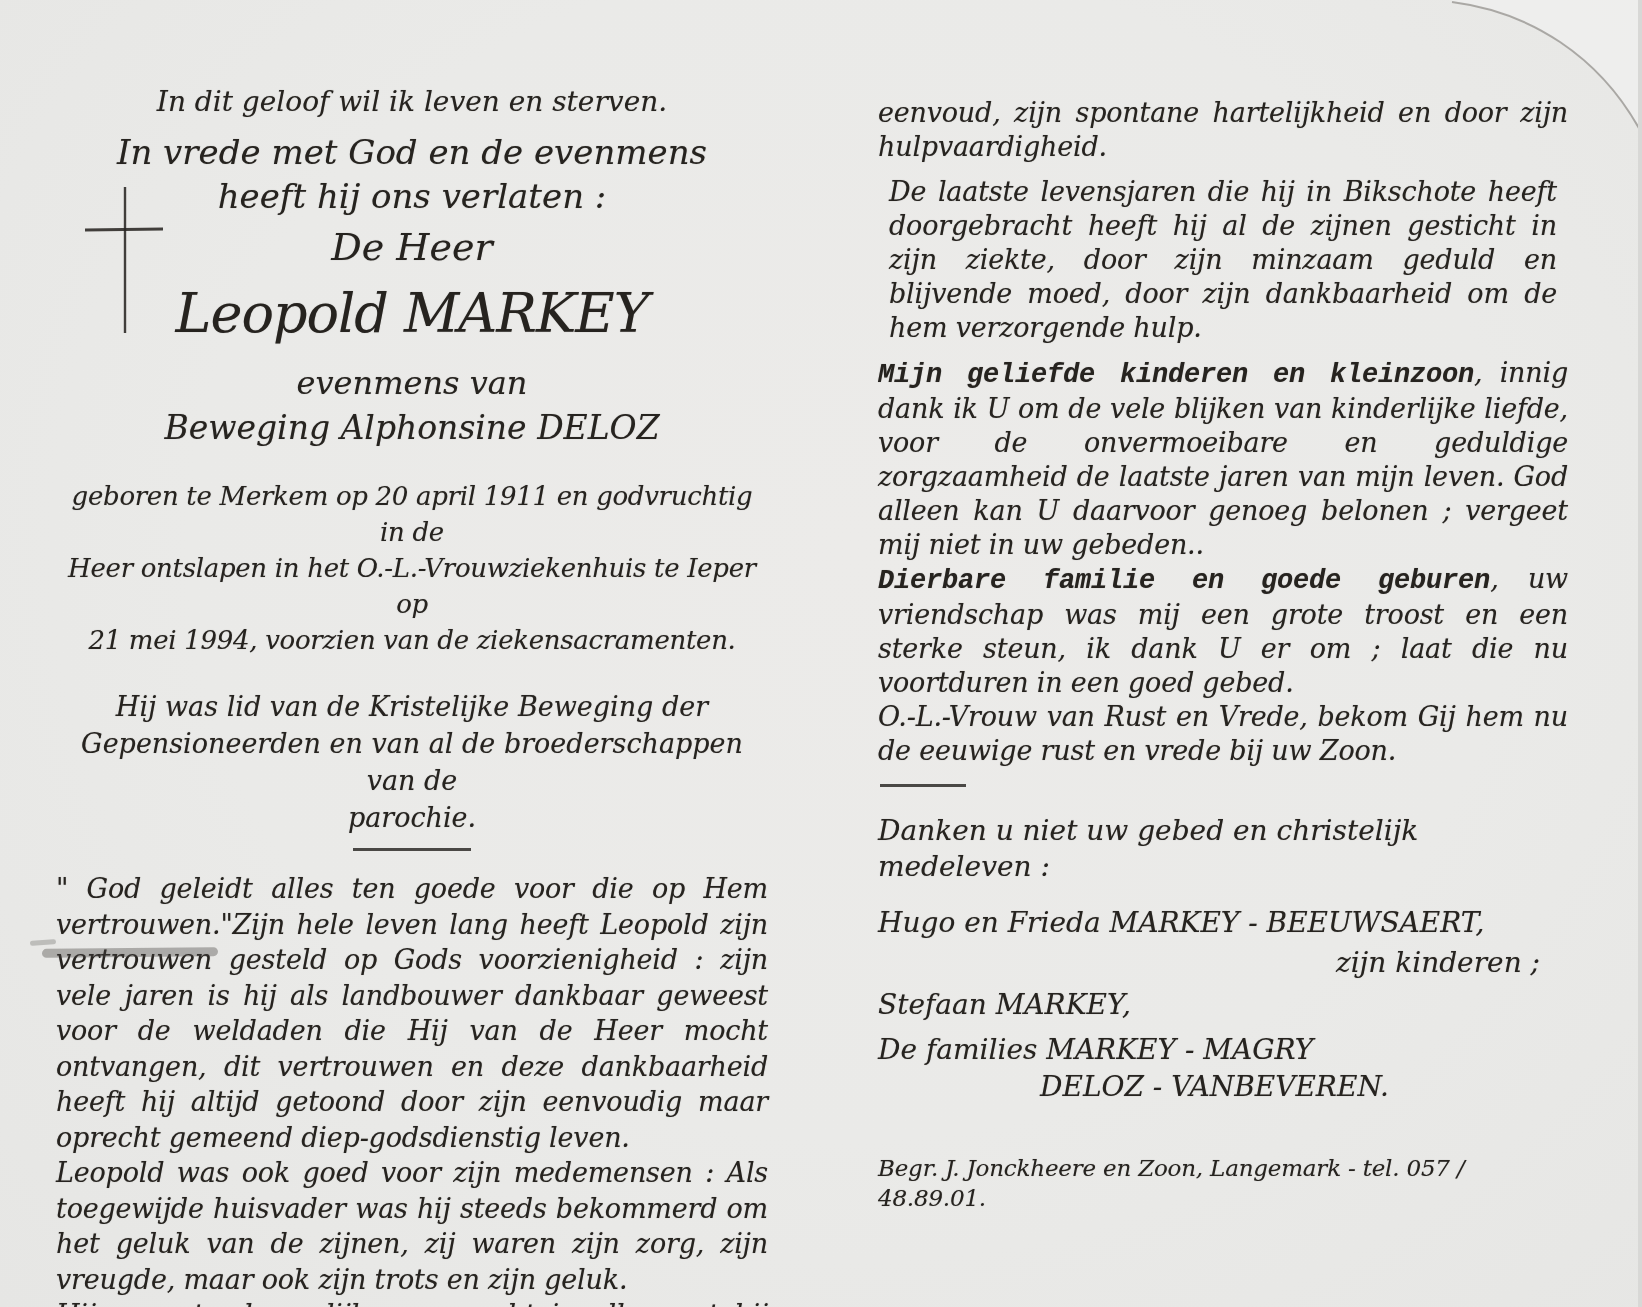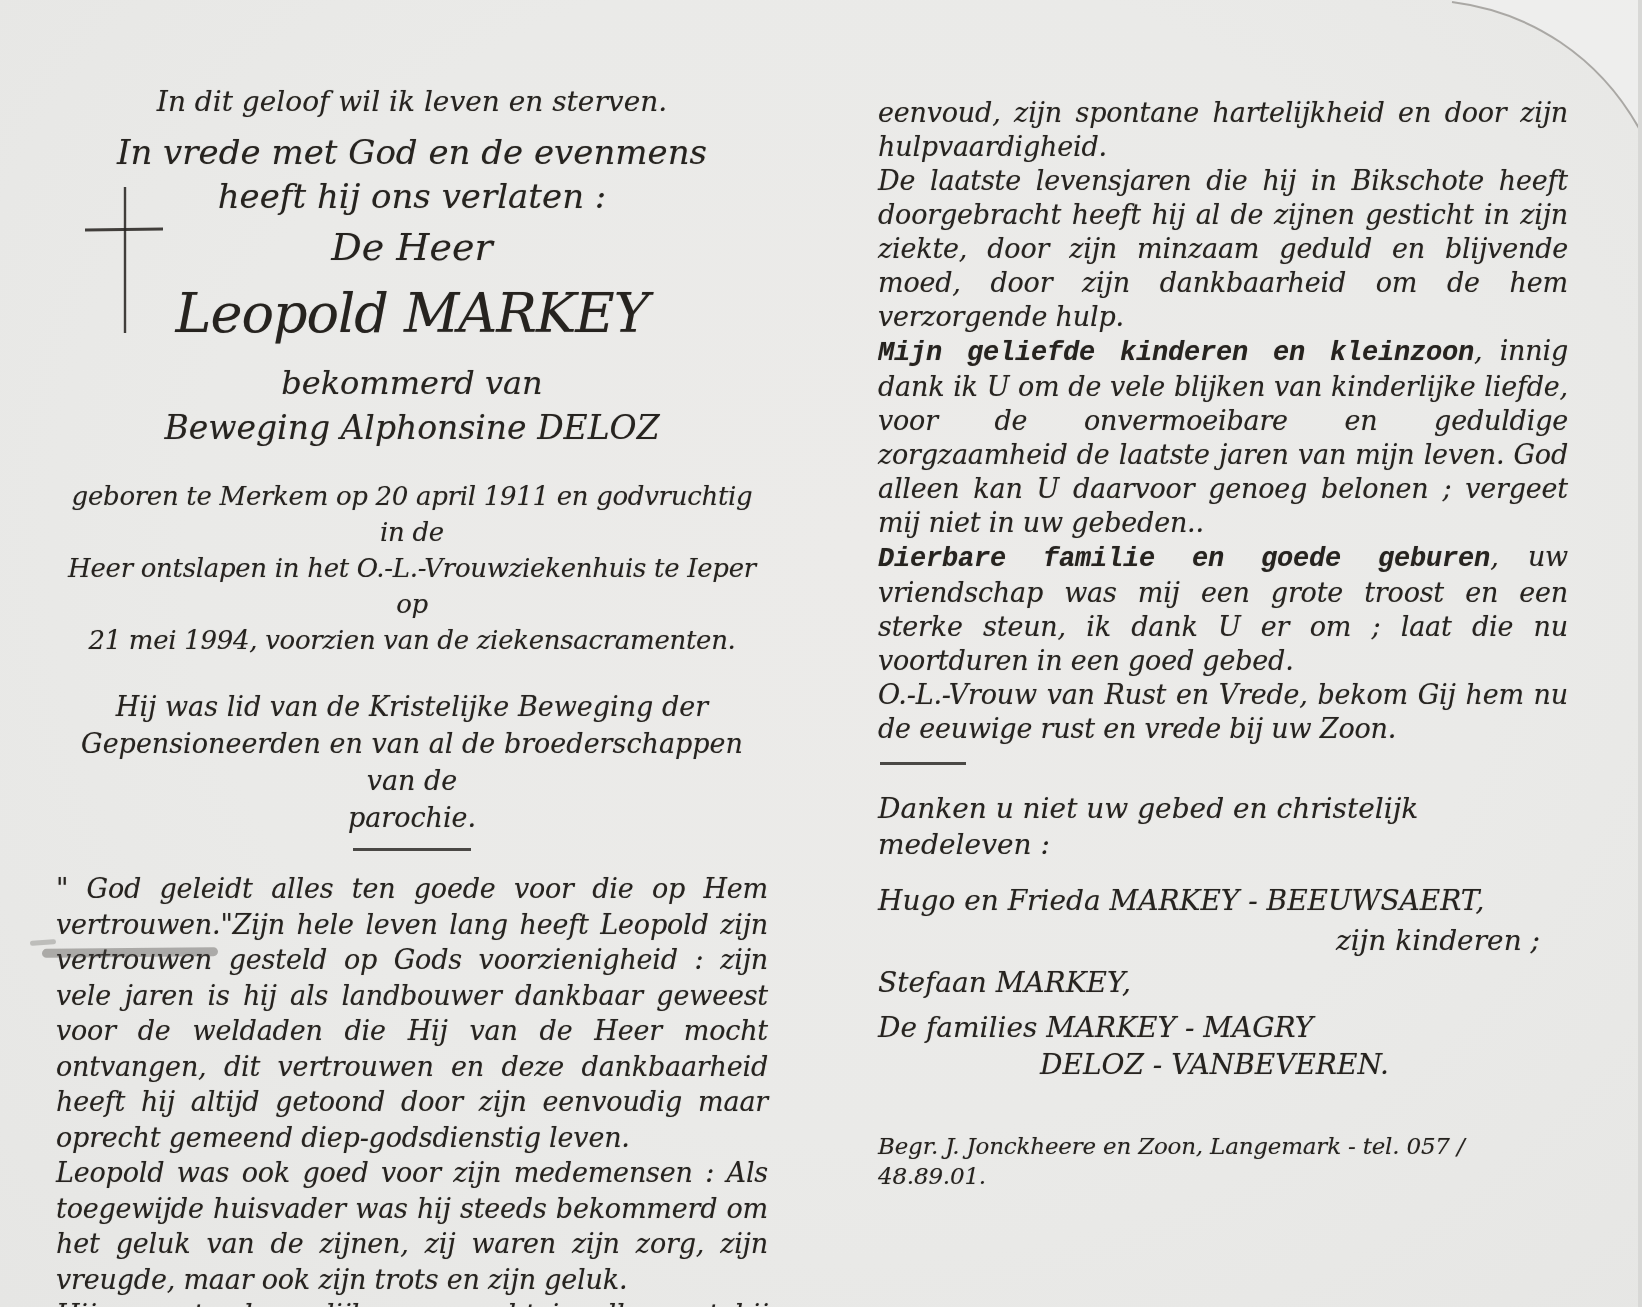--- a/index.html
+++ b/index.html
@@ -76,21 +76,21 @@
 
     <div class="intro center">
       <div>In vrede met God en de evenmens</div>
       <div>heeft hij ons verlaten :</div>
     </div>
 
     <div class="honorific center">De Heer</div>
 
     <div class="deceased center">Leopold MARKEY</div>
 
-    <div class="widower center">bekommerd van</div>
+    <div class="widower center">evenmens van</div>
 
     <div class="spouse center">Beweging Alphonsine DELOZ</div>
 
     <div class="vitals center">
       <div>geboren te Merkem op 20 april 1911 en godvruchtig in de</div>
       <div>Heer ontslapen in het O.-L.-Vrouwziekenhuis te Ieper op</div>
       <div>21 mei 1994, voorzien van de ziekensacramenten.</div>
     </div>
 
     <div class="membership center">
@@ -101,21 +101,21 @@
 
     <div class="divider-left"></div>
 
     <p class="bodytext mt-body" style="margin-bottom:0;">" God geleidt alles ten goede voor die op Hem vertrouwen."Zijn hele leven lang heeft Leopold zijn vertrouwen gesteld op Gods voorzienigheid : zijn vele jaren is hij als landbouwer dankbaar geweest voor de weldaden die Hij van de Heer mocht ontvangen, dit vertrouwen en deze dankbaarheid heeft hij altijd getoond door zijn eenvoudig maar oprecht gemeend diep-godsdienstig leven.</p>
     <p class="bodytext" style="margin:0;">Leopold was ook goed voor zijn medemensen : Als toegewijde huisvader was hij steeds bekommerd om het geluk van de zijnen, zij waren zijn zorg, zijn vreugde, maar ook zijn trots en zijn geluk.</p>
     <p class="bodytext" style="margin:0;">Hij was steeds eerlijk en oprecht in alles wat hij deed, wie met hem omging werd getroffen door zijn minzame</p>
   </div>
 
   <div class="page page-right">
     <p class="bodytext-r" style="margin:0;">eenvoud, zijn spontane hartelijkheid en door zijn hulpvaardigheid.</p>
-    <p class="bodytext-r" style="margin:0;">De laatste levensjaren die hij in Bikschote heeft doorgebracht heeft hij al de zijnen gesticht in zijn ziekte, door zijn minzaam geduld en blijvende moed, door zijn dankbaarheid om de hem verzorgende hulp.</p>
+    <p class="bodytext-r" style="margin:11px;">De laatste levensjaren die hij in Bikschote heeft doorgebracht heeft hij al de zijnen gesticht in zijn ziekte, door zijn minzaam geduld en blijvende moed, door zijn dankbaarheid om de hem verzorgende hulp.</p>
 
     <p class="bodytext-r" style="margin:0;">
       <b>Mijn geliefde kinderen en kleinzoon</b><span>, innig dank ik U om de vele blijken van kinderlijke liefde, voor de onvermoeibare en geduldige zorgzaamheid de laatste jaren van mijn leven. God alleen kan U daarvoor genoeg belonen ; vergeet mij niet in uw gebeden..</span>
     </p>
 
     <p class="bodytext-r" style="margin:0;">
       <b>Dierbare familie en goede geburen</b><span>, uw vriendschap was mij een grote troost en een sterke steun, ik dank U er om ; laat die nu voortduren in een goed gebed.</span>
     </p>
 
     <p class="bodytext-r" style="margin:0;">O.-L.-Vrouw van Rust en Vrede, bekom Gij hem nu de eeuwige rust en vrede bij uw Zoon.</p>

